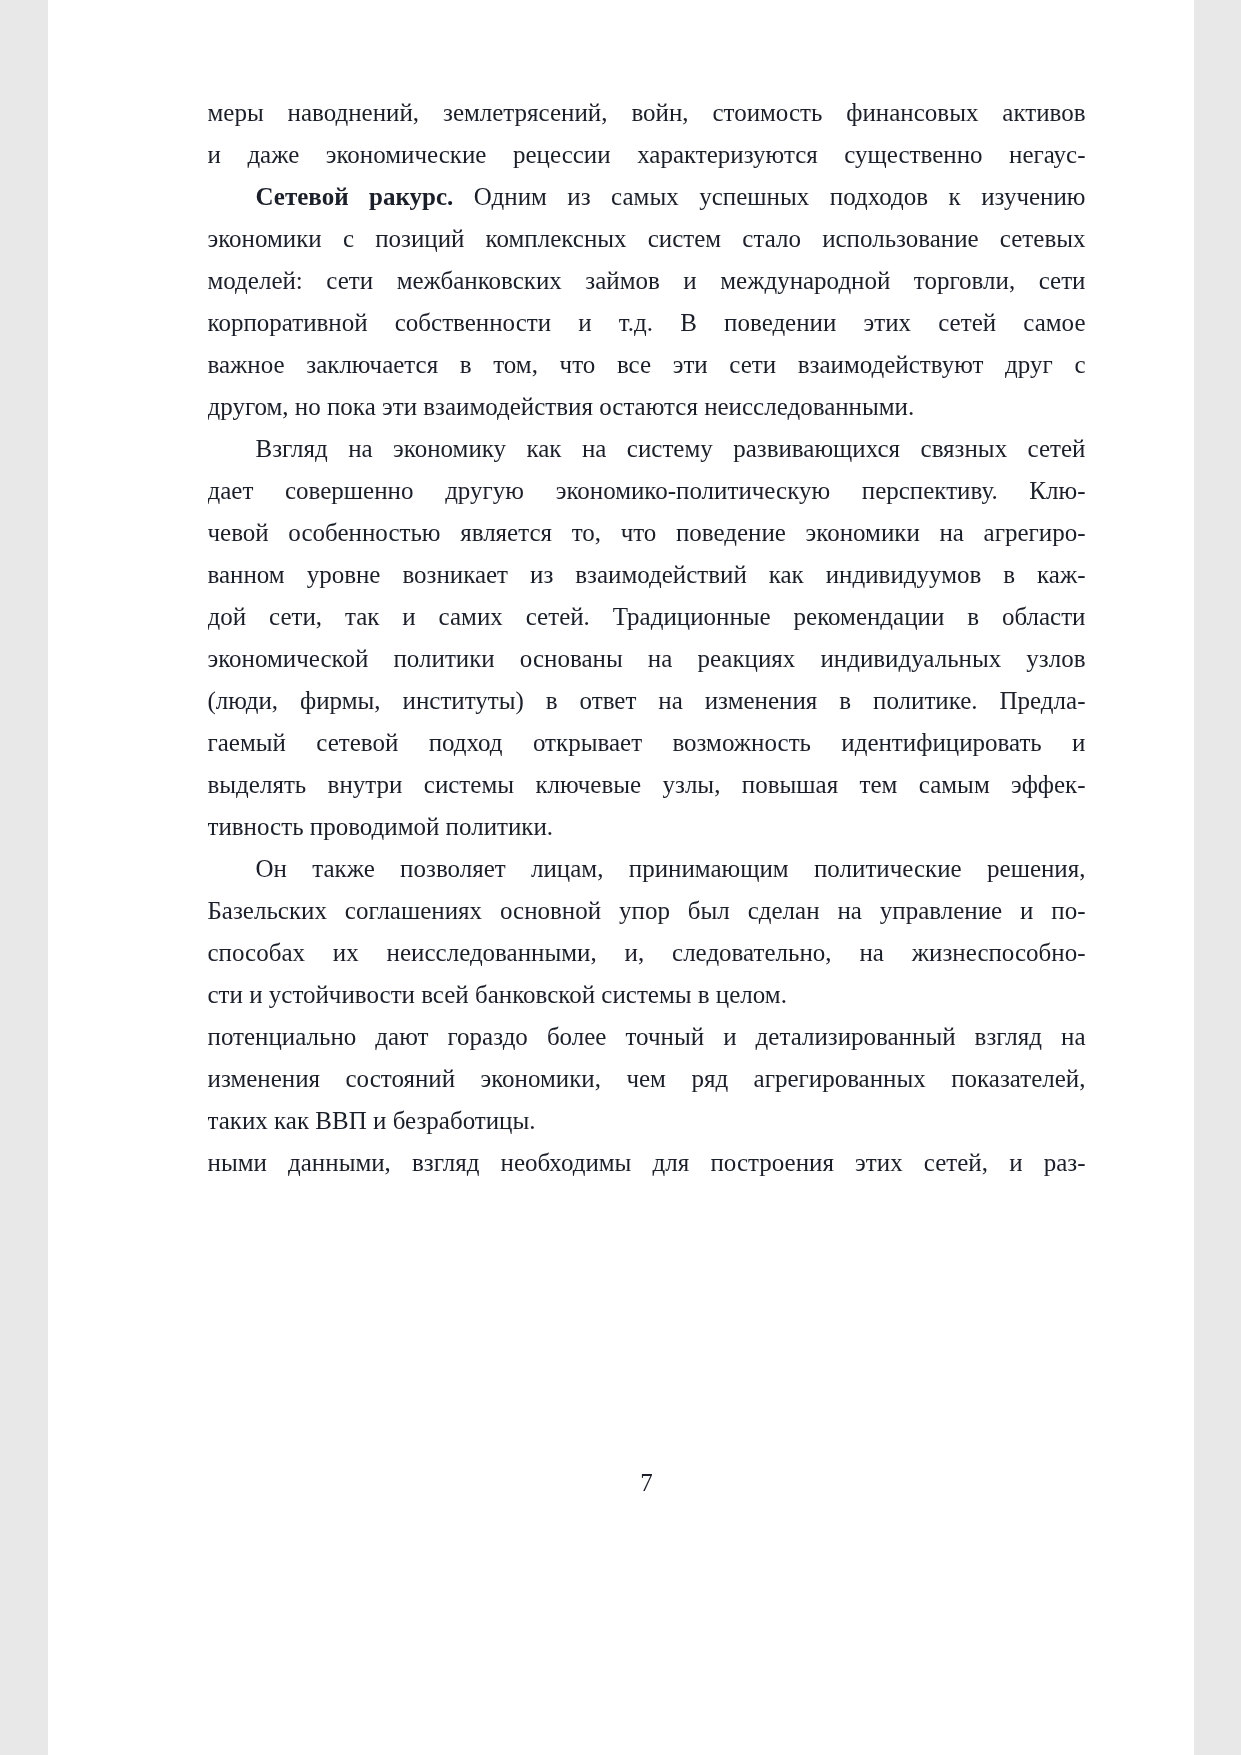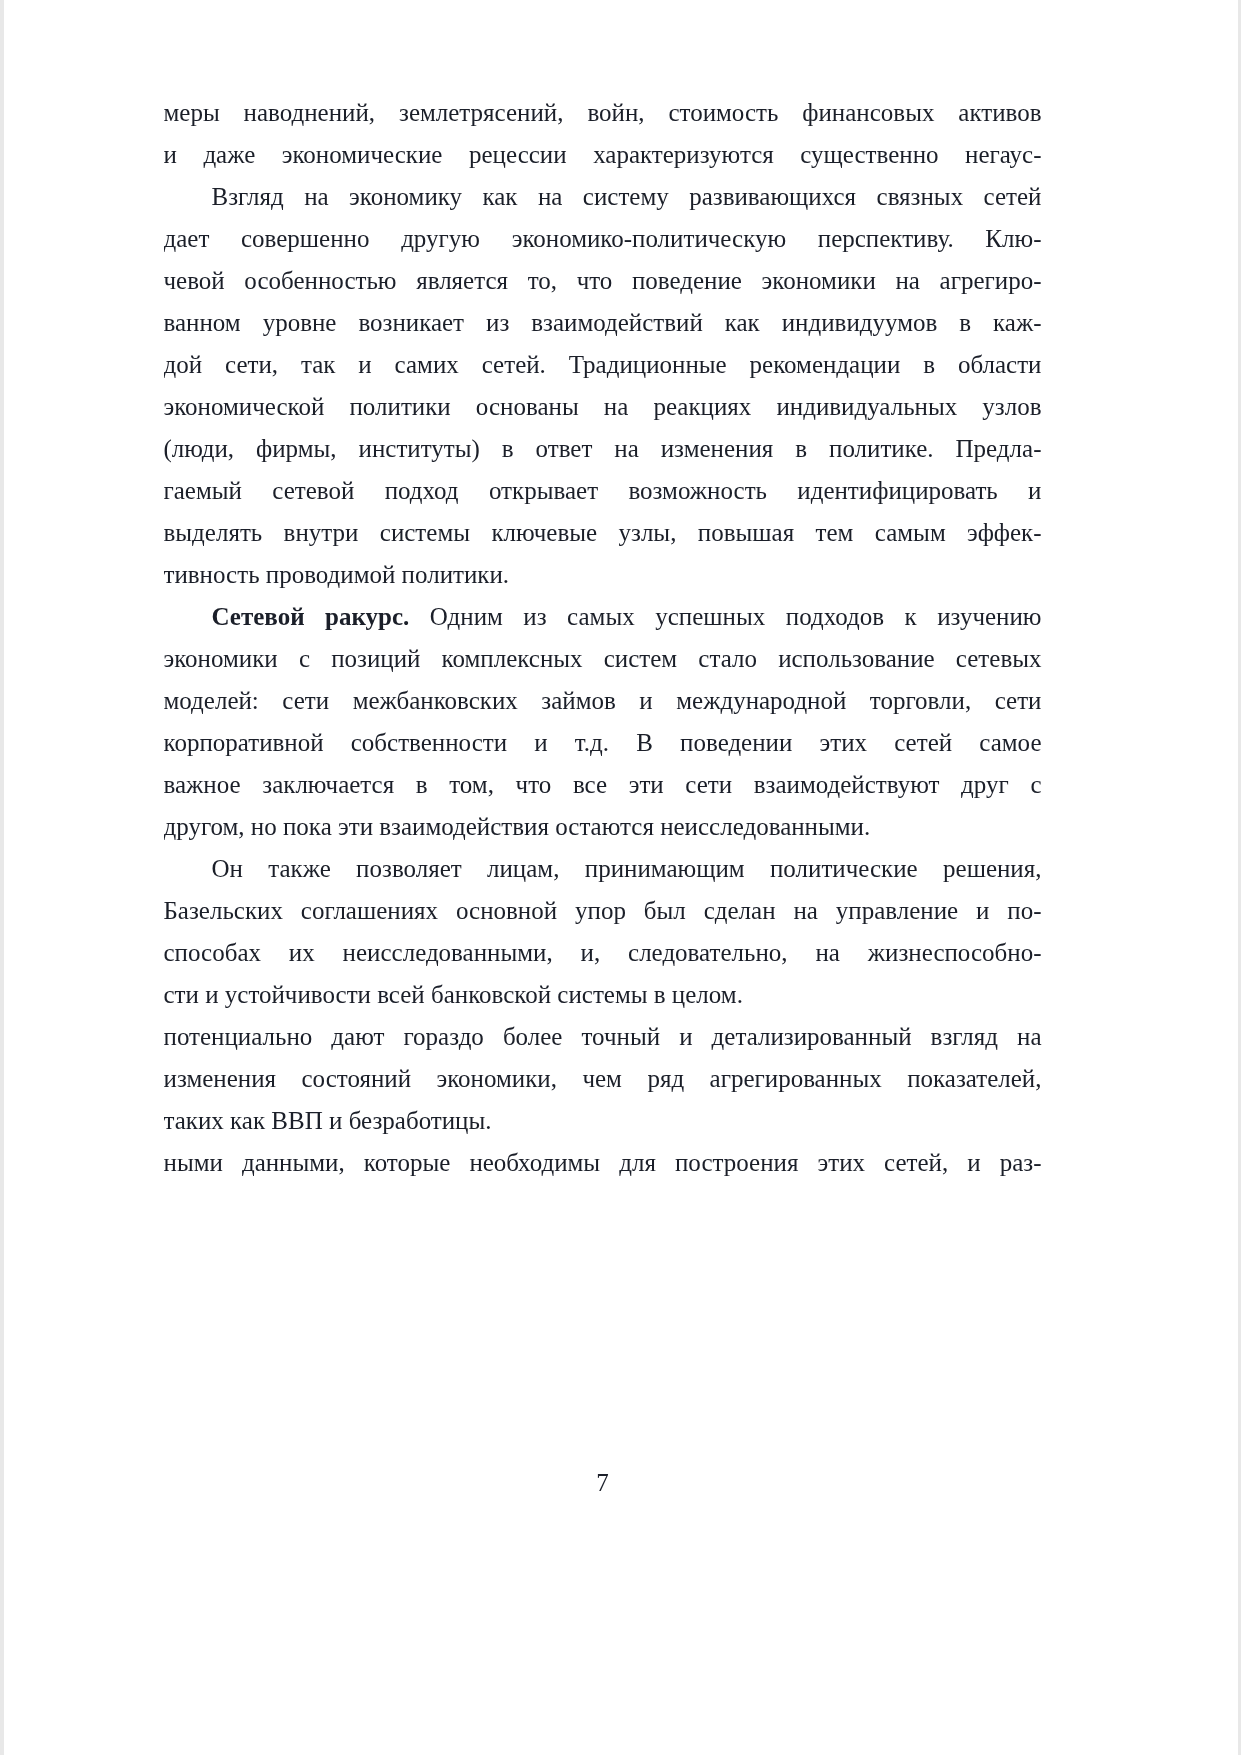--- a/index.html
+++ b/index.html
@@ -1,19 +1,19 @@
 <!DOCTYPE html>
 <html><head>
 <meta charset="utf-8">
 <style>
   * { margin: 0; padding: 0; box-sizing: border-box; }
   html, body { background: #e8e8e8; }
   .page {
     position: relative;
-    width: 1234px;
+    width: 1146px;
     height: 1755px;
     margin: 0 auto;
     background: #ffffff;
     font-family: "Liberation Serif", serif;
     color: #1b1f29;
     overflow: hidden;
   }
   .text-block {
     position: absolute;
     left: 160px;
@@ -45,48 +45,48 @@
 </head>
 <body>
 
 <div class="page">
   <div class="text-block">
       <div class="paragraph">
         <div class="line">меры наводнений, землетрясений, войн, стоимость финансовых активов</div>
         <div class="line">и даже экономические рецессии характеризуются существенно негаус-</div>
       </div>
       <div class="paragraph">
+        <div class="line indent"><b>Сетевой ракурс.</b> Одним из самых успешных подходов к изучению</div>
+        <div class="line">экономики с позиций комплексных систем стало использование сетевых</div>
+        <div class="line">моделей: сети межбанковских займов и международной торговли, сети</div>
+        <div class="line">корпоративной собственности и т.д. В поведении этих сетей самое</div>
+        <div class="line">важное заключается в том, что все эти сети взаимодействуют друг с</div>
+        <div class="line para-end">другом, но пока эти взаимодействия остаются неисследованными.</div>
+      </div>
+      <div class="paragraph">
         <div class="line indent">Взгляд на экономику как на систему развивающихся связных сетей</div>
         <div class="line">дает совершенно другую экономико-политическую перспективу. Клю-</div>
         <div class="line">чевой особенностью является то, что поведение экономики на агрегиро-</div>
         <div class="line">ванном уровне возникает из взаимодействий как индивидуумов в каж-</div>
         <div class="line">дой сети, так и самих сетей. Традиционные рекомендации в области</div>
         <div class="line">экономической политики основаны на реакциях индивидуальных узлов</div>
         <div class="line">(люди, фирмы, институты) в ответ на изменения в политике. Предла-</div>
         <div class="line">гаемый сетевой подход открывает возможность идентифицировать и</div>
         <div class="line">выделять внутри системы ключевые узлы, повышая тем самым эффек-</div>
         <div class="line para-end">тивность проводимой политики.</div>
-      </div>
-      <div class="paragraph">
-        <div class="line indent"><b>Сетевой ракурс.</b> Одним из самых успешных подходов к изучению</div>
-        <div class="line">экономики с позиций комплексных систем стало использование сетевых</div>
-        <div class="line">моделей: сети межбанковских займов и международной торговли, сети</div>
-        <div class="line">корпоративной собственности и т.д. В поведении этих сетей самое</div>
-        <div class="line">важное заключается в том, что все эти сети взаимодействуют друг с</div>
-        <div class="line para-end">другом, но пока эти взаимодействия остаются неисследованными.</div>
       </div>
       <div class="paragraph">
         <div class="line indent">Он также позволяет лицам, принимающим политические решения,</div>
         <div class="line">Базельских соглашениях основной упор был сделан на управление и по-</div>
         <div class="line">способах их неисследованными, и, следовательно, на жизнеспособно-</div>
         <div class="line para-end">сти и устойчивости всей банковской системы в целом.</div>
       </div>
       <div class="paragraph">
         <div class="line">потенциально дают гораздо более точный и детализированный взгляд на</div>
         <div class="line">изменения состояний экономики, чем ряд агрегированных показателей,</div>
         <div class="line para-end">таких как ВВП и безработицы.</div>
       </div>
       <div class="paragraph">
-        <div class="line">ными данными, которые необходимы для построения этих сетей, и раз-</div>
+        <div class="line">ными данными, взгляд необходимы для построения этих сетей, и раз-</div>
       </div>
     </div>
   <div class="page-number">7</div>
 </div>
 
 </body></html>

